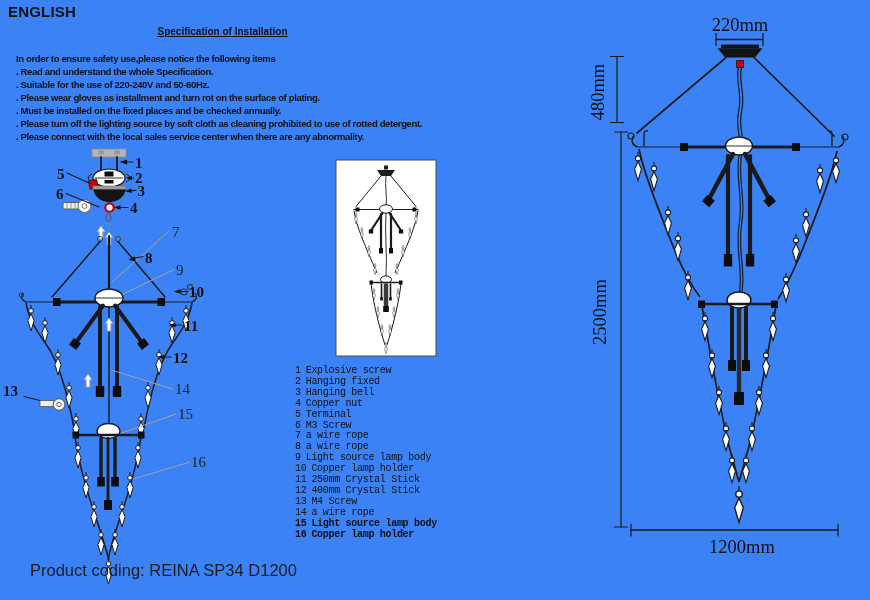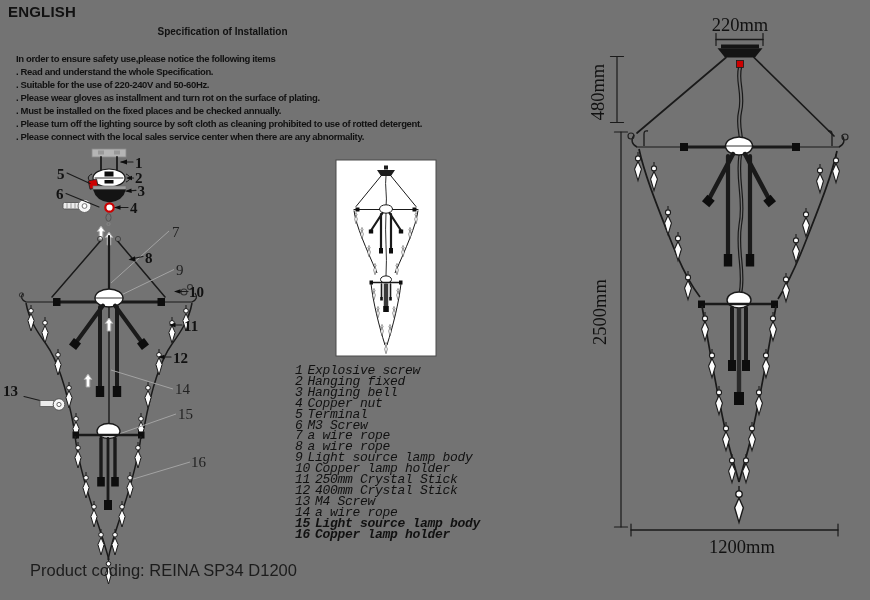--- a/index.html
+++ b/index.html
@@ -1,24 +1,24 @@
 <!DOCTYPE html>
 <html><head>
 <meta charset="utf-8">
 <style>
   html,body{margin:0;padding:0;background:#e8e8e8;}
-  .sheet{position:relative;width:870px;height:600px;background:#737373;overflow:hidden;
+  .sheet{position:relative;width:870px;height:600px;background:#3b82f6;overflow:hidden;
          font-family:"Liberation Sans",sans-serif;color:#111;}
   .abs{position:absolute;}
   .english{left:8px;top:3px;font-weight:bold;font-size:15px;letter-spacing:.2px;}
-  .title{left:0;top:26px;width:445px;text-align:center;font-weight:bold;font-size:10px;}
+  .title{left:0;top:26px;width:445px;text-align:center;font-weight:bold;font-size:10px;text-decoration:underline;}
   .instr{left:16px;top:52px;width:520px;font-weight:bold;font-size:9.5px;
          letter-spacing:-0.35px;line-height:13px;white-space:nowrap;}
-  .parts{left:295px;top:366px;font-family:"Liberation Mono",monospace;font-size:13px;
-         letter-spacing:-0.3px;line-height:10.9px;white-space:nowrap;font-style:italic;}
+  .parts{left:295px;top:366px;font-family:"Liberation Mono",monospace;font-size:10px;
+         letter-spacing:-0.3px;line-height:10.9px;white-space:nowrap;}
   .prow .pnum{display:inline-block;margin-right:5px;}
   .prow.b{font-weight:bold;}
   .coding{left:30px;top:561px;width:840px;text-align:left;font-size:16.5px;color:#1c1c1c;}
   
   svg{display:block;}
   .ln{stroke:#1a1a1a;fill:none;stroke-linecap:round;}
   .lnq{stroke:#1a1a1a;fill:none;}
   .f{fill:#0d0d0d;stroke:none;}
   .w{fill:#ffffff;stroke:#1a1a1a;}
   .gry{stroke:#a3a3a3;fill:none;}

